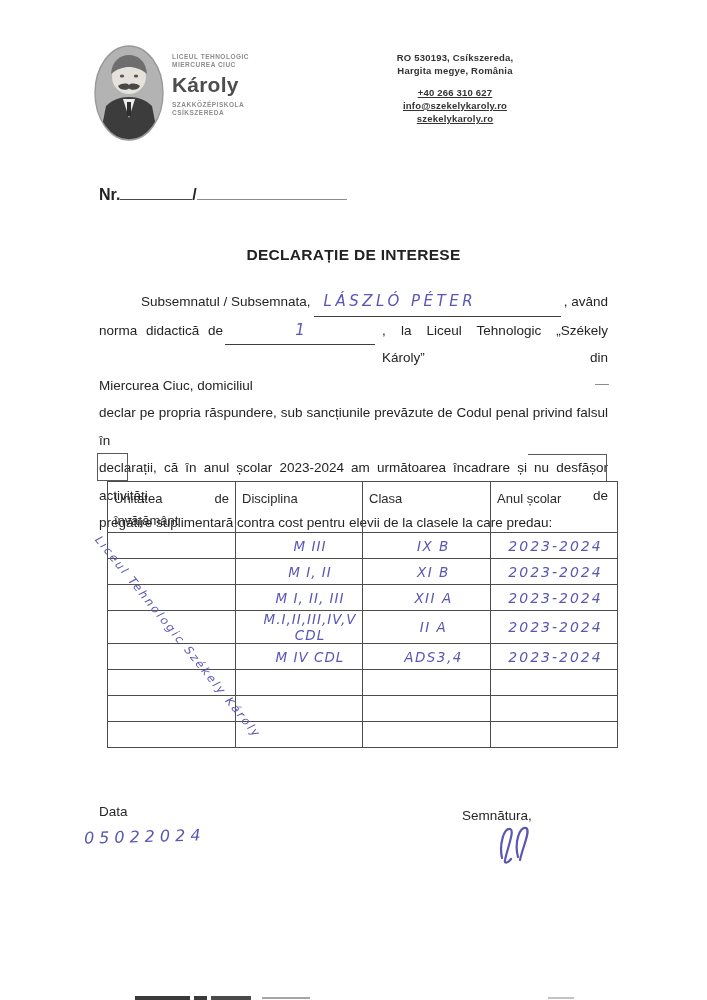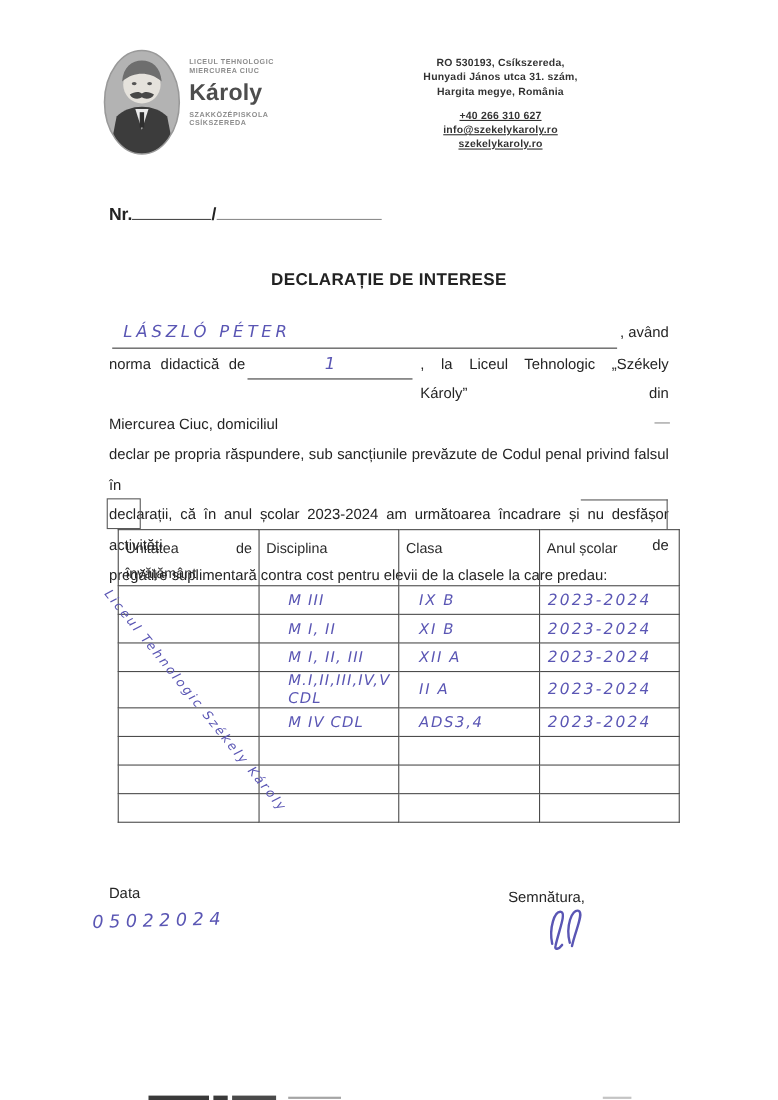--- a/index.html
+++ b/index.html
@@ -54,21 +54,21 @@
   
   .artifact-box-left { left:97px; top:453px; width:31px; height:28px; border:1px solid #5a5a5a; }
   .artifact-line-right { left:528px; top:454px; width:79px; height:27px;
     border-top:1px solid #5a5a5a; border-right:1px solid #5a5a5a; }
   table.decl { position:absolute; left:107px; top:481px; width:510px;
     border-collapse:collapse; table-layout:fixed; }
   table.decl th, table.decl td { border:1px solid #4c4c4c; }
   table.decl thead th { height:48px; vertical-align:top; padding:6px 6px 0 6px;
     font-size:13px; font-weight:400; text-align:left; color:#2a2a2a; line-height:22px; }
   table.decl thead th.unit-h { text-align:justify; }
-  table.decl tbody td { height:26px; padding:0 4px; vertical-align:middle; }
+  table.decl tbody td { height:26px; padding:0 4px; vertical-align:middle;text-align:center; }
   td.disc-cell { padding-left:26px !important; font-size:13.5px; letter-spacing:1px; }
   td.cls-cell  { padding-left:18px !important; font-size:13.5px; letter-spacing:1.5px; }
   td.yr-cell   { padding-left:7px  !important; font-size:14px;   letter-spacing:2px; }
   .diag-note { left:103px; top:533px; transform:rotate(51deg); transform-origin:0 0;
     font-size:11.5px; letter-spacing:2.2px; white-space:nowrap; }
 
   
   .date-label { left:99px; top:804px; font-size:13.5px; }
   .date-value { left:84px; top:827px; font-size:16px; letter-spacing:5px; transform:rotate(-1.5deg); }
   .sig-label { left:462px; top:808px; font-size:13.5px; }
@@ -118,37 +118,37 @@
       <div>Károly</div>
     </div>
     <div class="logo-caps bottom">
       <div>SZAKKÖZÉPISKOLA</div>
       <div>CSÍKSZEREDA</div>
     </div>
   </div>
 
   <div class="abs contact">
     <div>RO 530193, Csíkszereda,</div>
-    <div>Hunyadi János utca 31. szám,</div>
     <div>Hargita megye, România</div>
     <div class="group2">
       <div>+40 266 310 627</div>
       <div>info@szekelykaroly.ro</div>
       <div>szekelykaroly.ro</div>
     </div>
   </div>
 
   <div class="abs nr-line">
     <span>Nr.</span><span class="nr-u nr-u1"></span><span>/</span><span class="nr-u nr-u2"></span>
   </div>
 
   <div class="abs doc-title">DECLARAȚIE DE INTERESE</div>
 
   <div class="abs bodytext">
     <div class="bl bl1">
+      <span class="bl1-intro">Subsemnatul / Subsemnata,</span>
       <span class="name-line"><span class="hw hw-name">LÁSZLÓ PÉTER</span></span>
       <span class="bl1-after">, având</span>
     </div>
     <div class="bl bl2">
       <span class="bl2-a">norma didactică de</span>
       <span class="norm-line"><span class="hw hw-norm">1</span></span>
       <span class="bl2-b">, la Liceul Tehnologic „Székely Károly” din</span>
     </div>
     <div class="bl bl3">
       <span>Miercurea Ciuc, domiciliul</span>

